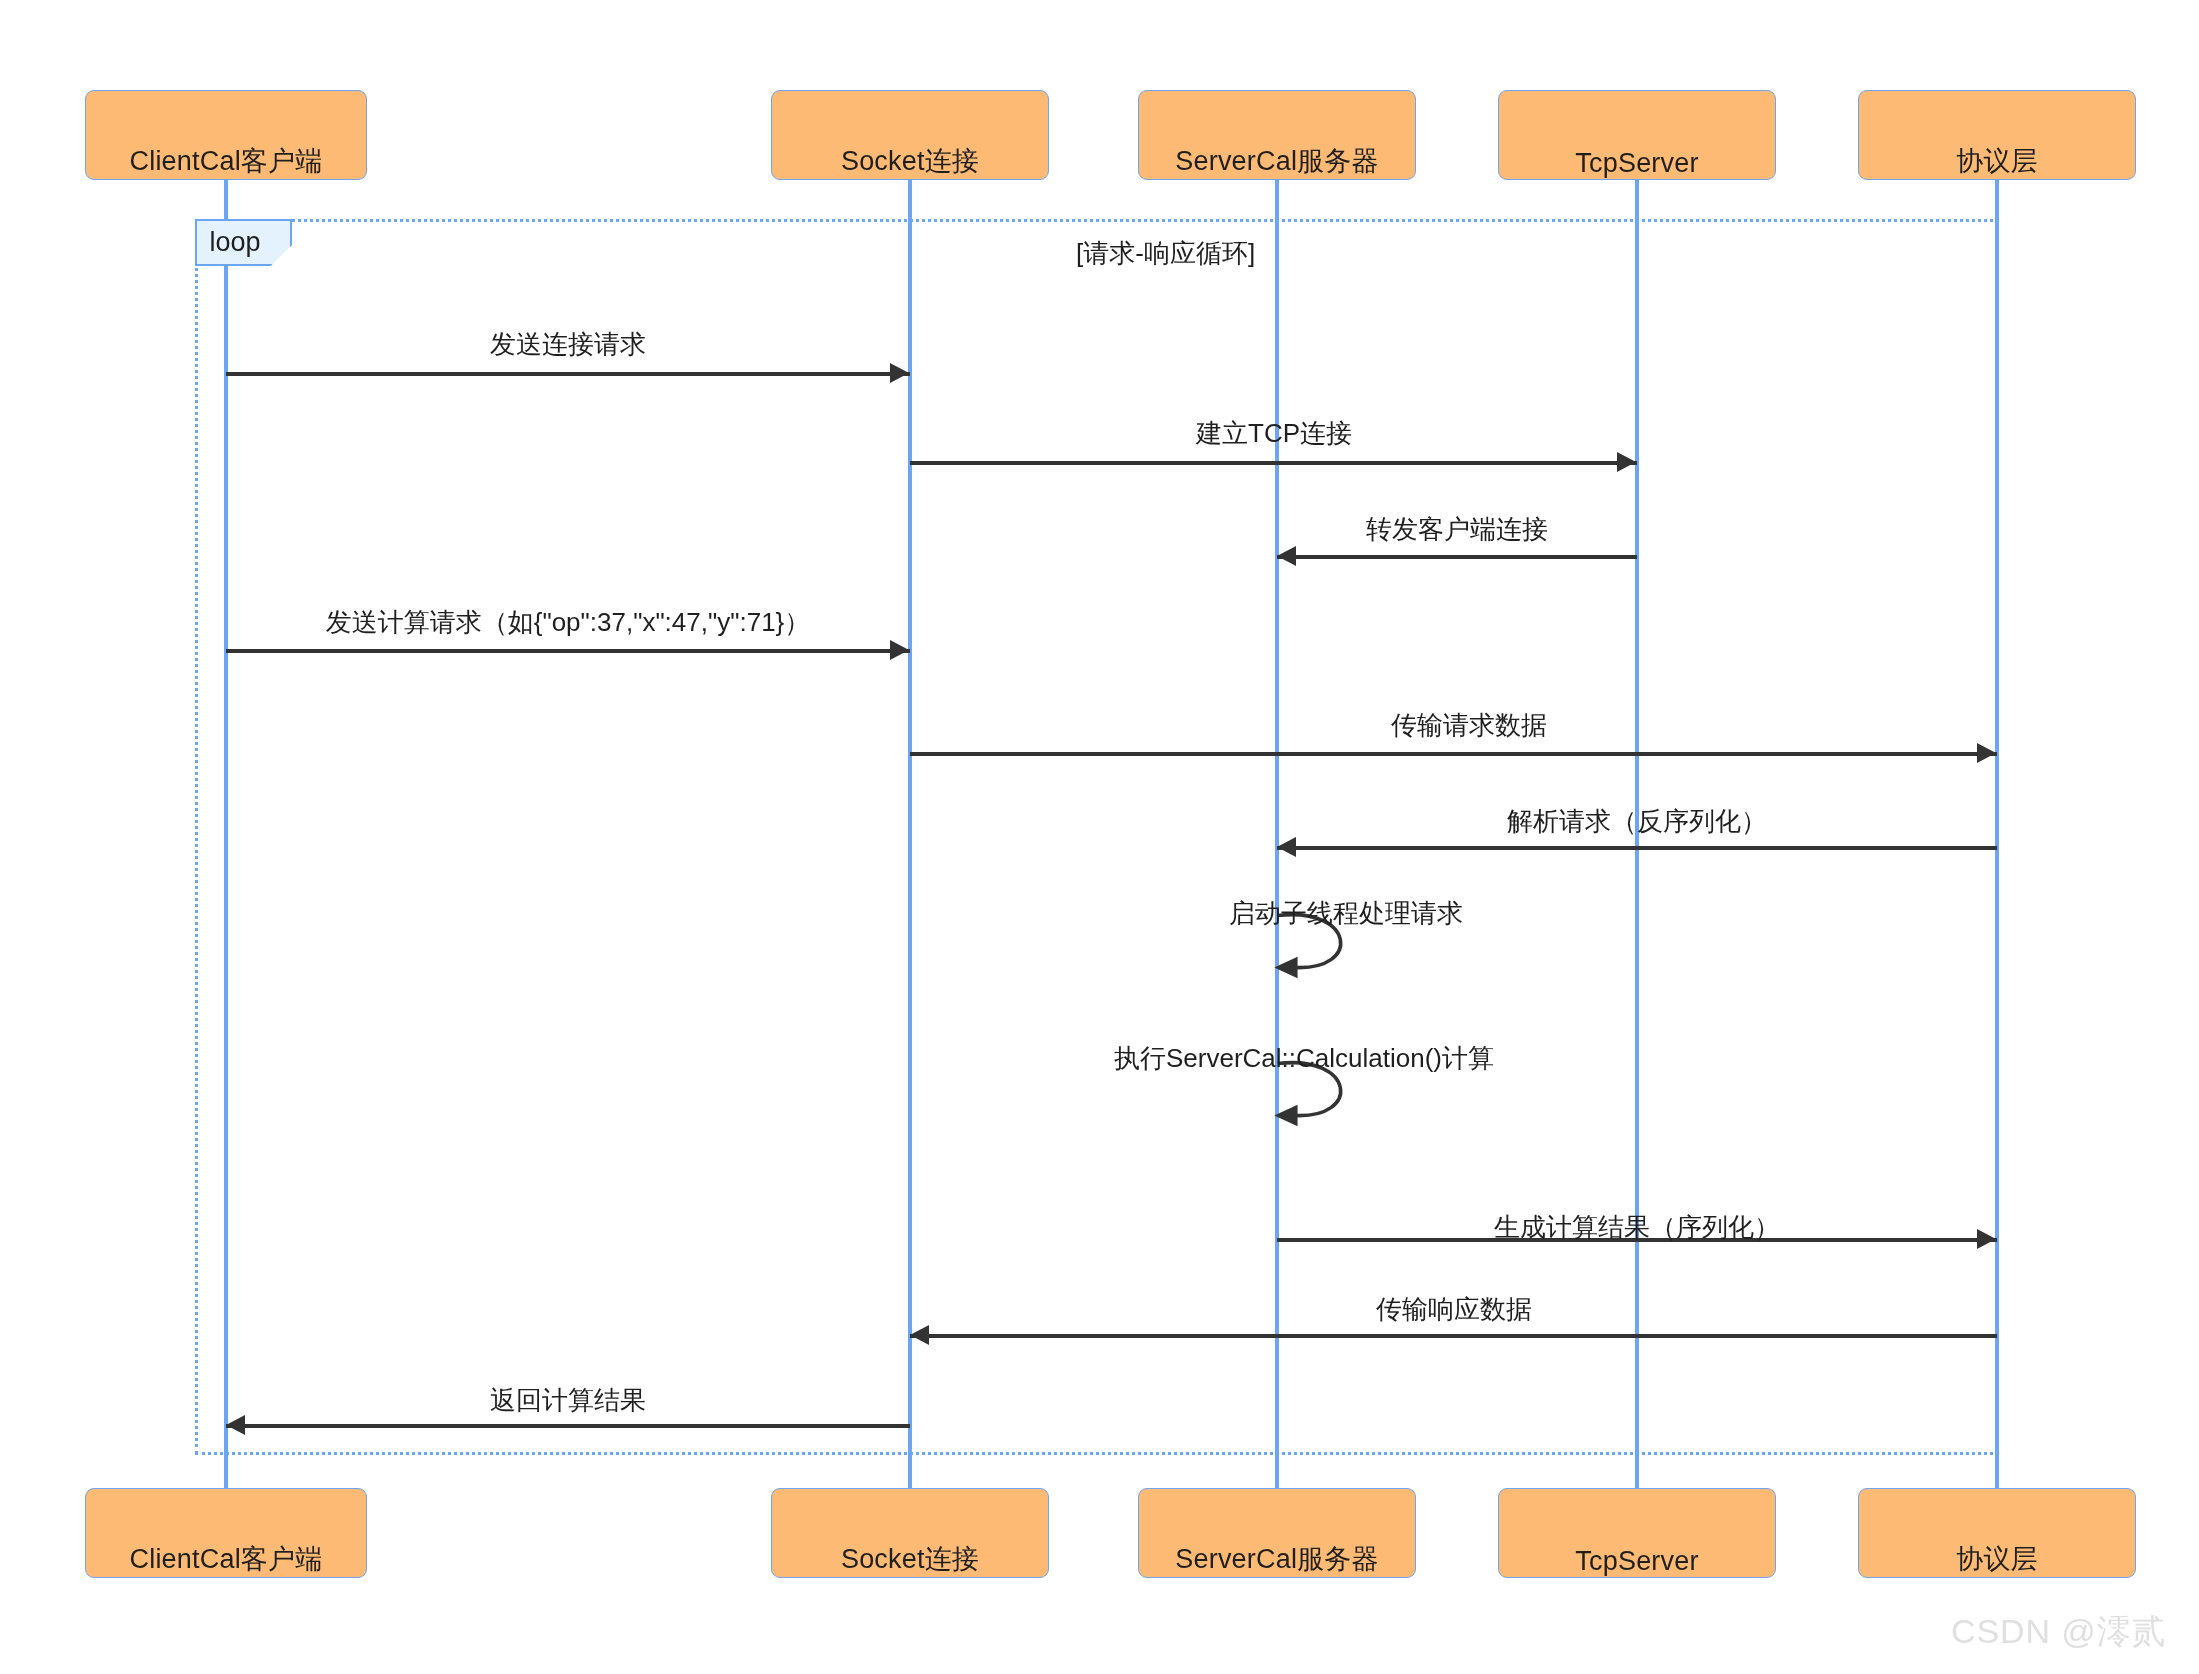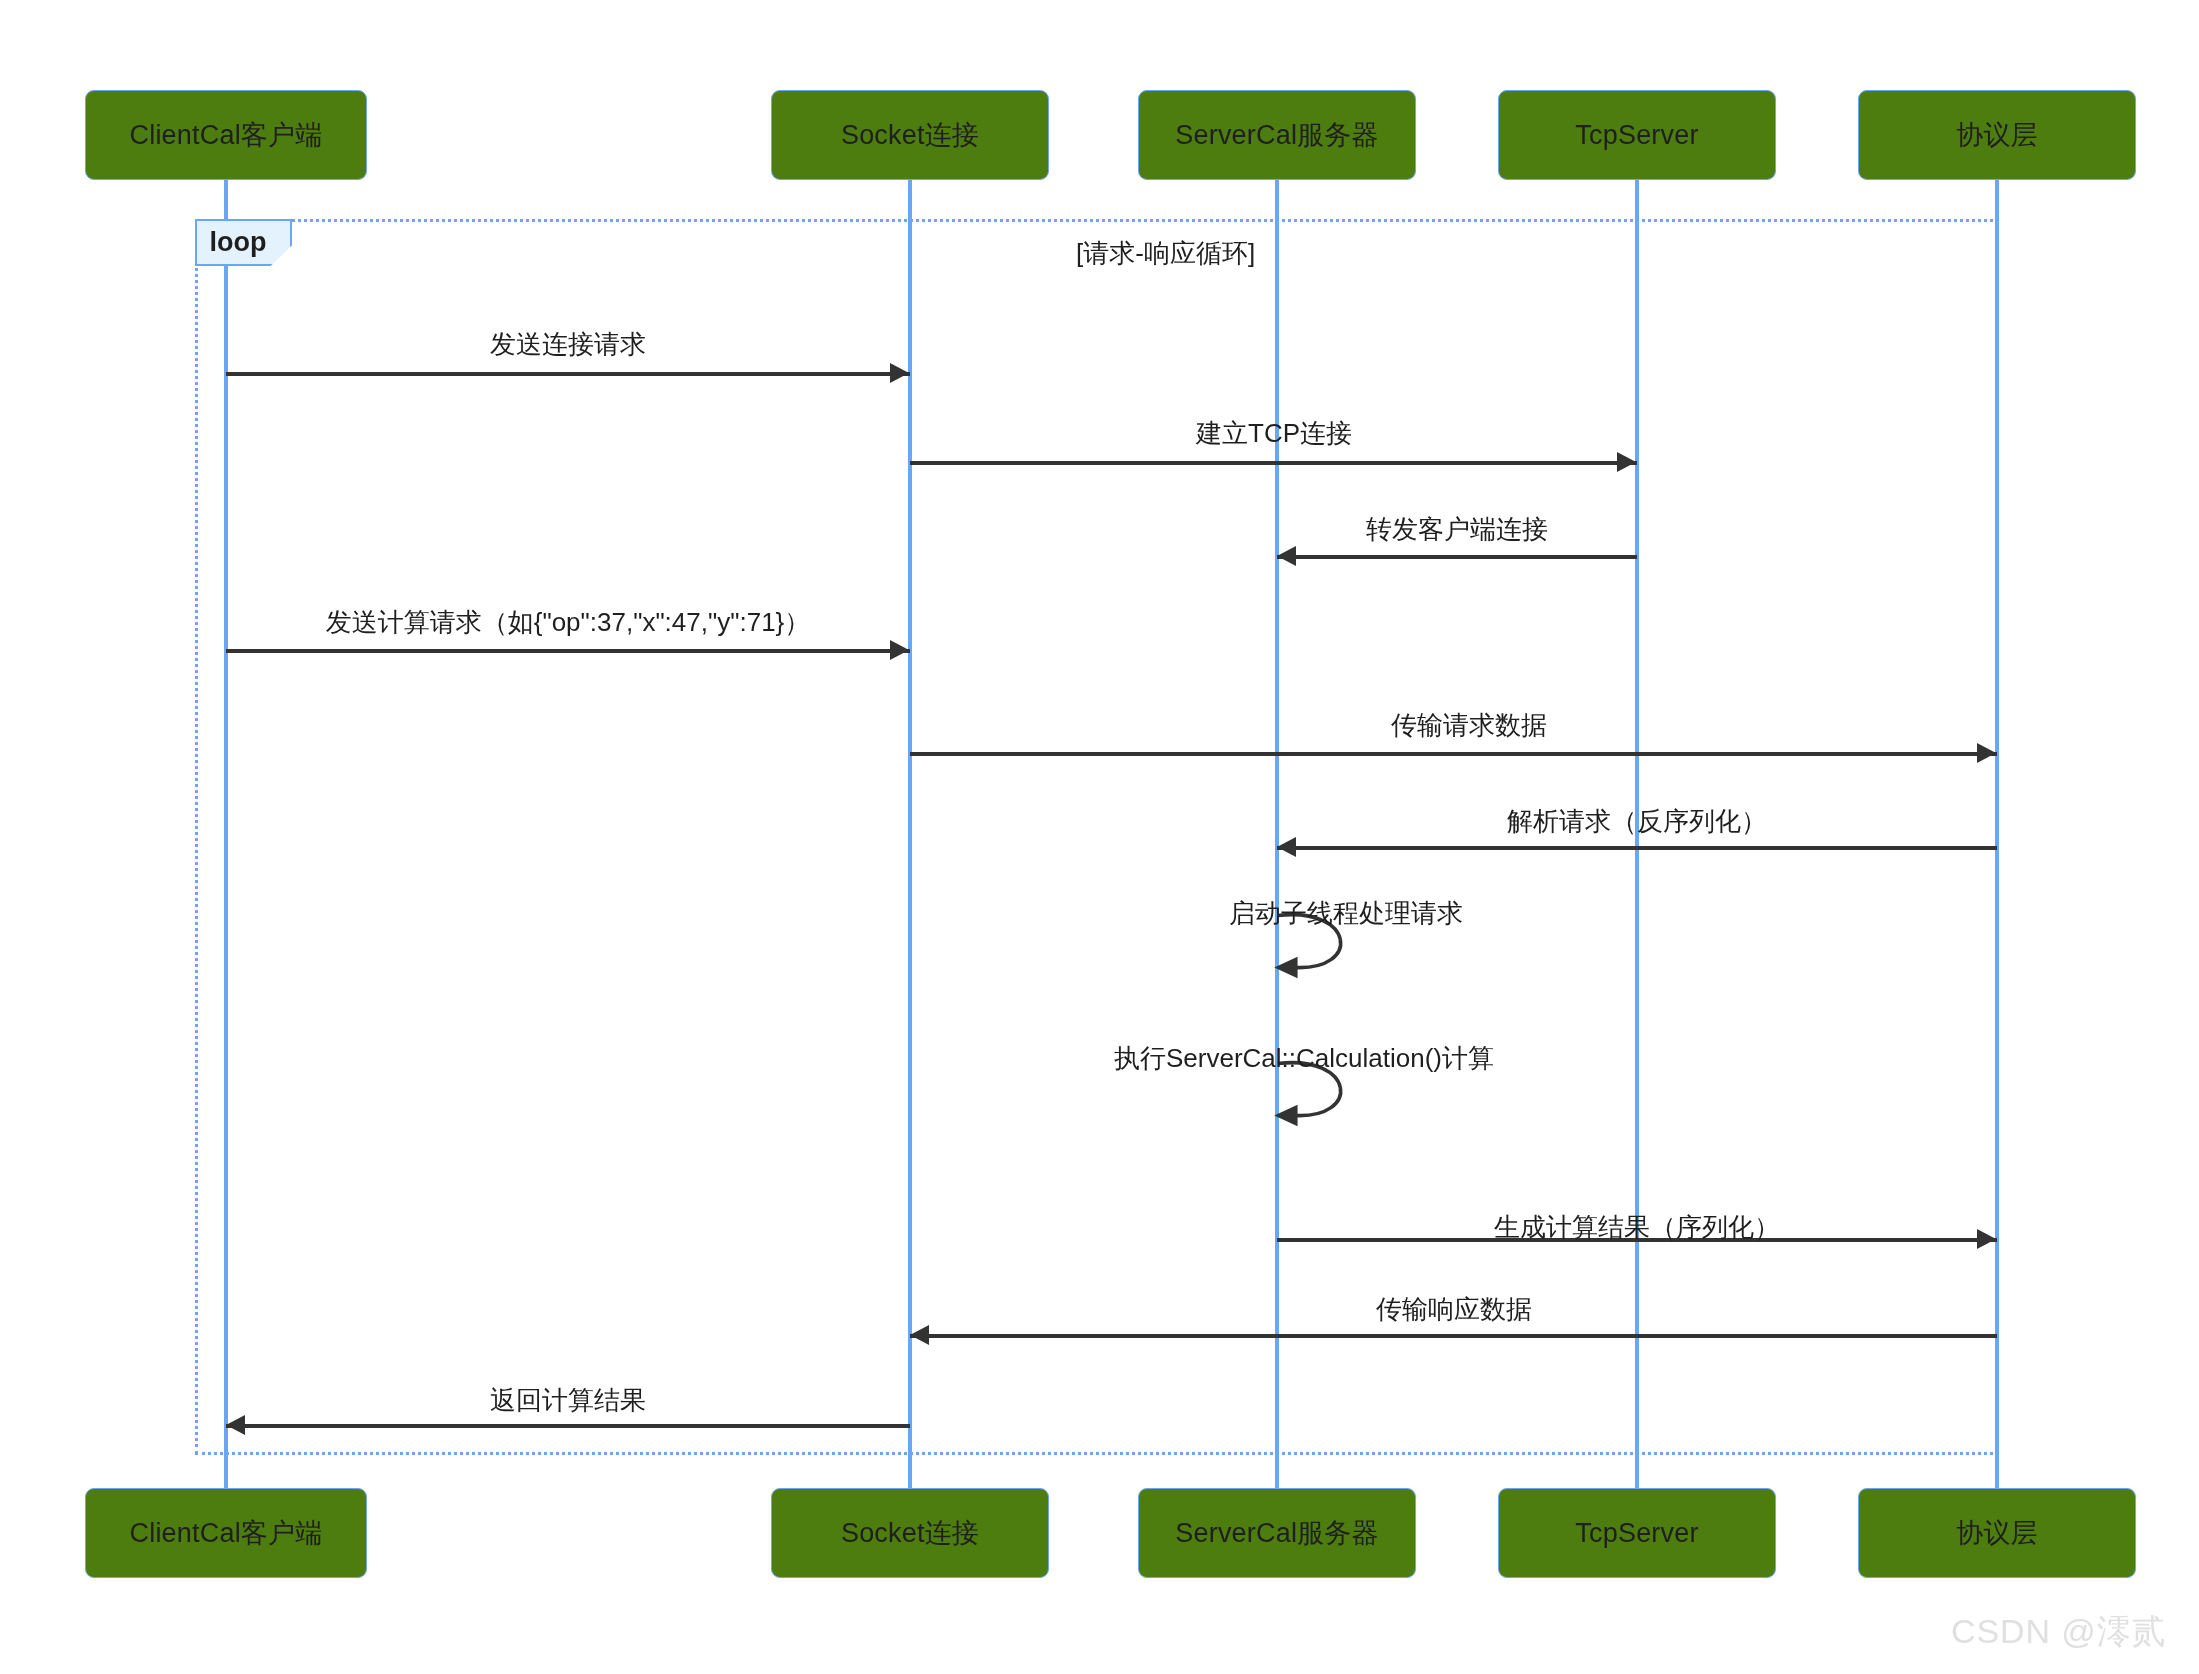--- a/index.html
+++ b/index.html
@@ -13,25 +13,25 @@
   #canvas {
     position: relative;
     width: 2200px;
     height: 1675px;
     background: #ffffff;
     overflow: hidden;
   }
   .participant-box {
     position: absolute;
     box-sizing: border-box;
-    background: #4d7c0f;
+    background: #fdba74;
     border: 1.8px solid #6ba6f5;
     border-radius: 9px;
     display: flex;
-    align-items: center;
+    align-items: flex-end;
     justify-content: center;
     color: #1f1f1f;
     font-size: 27px;
     letter-spacing: 0.2px;
   }
   .lifeline {
     position: absolute;
     width: 3.6px;
     background: #6ba6f5;
   }
@@ -45,21 +45,20 @@
     position: absolute;
     box-sizing: border-box;
     background: #e3f2fd;
     border: 2.7px solid #6ba6f5;
     color: #1f1f1f;
     font-size: 27px;
     display: flex;
     align-items: center;
     padding-left: 12.5px;
     clip-path: polygon(0 0, 100% 0, 100% 56%, 78% 100%, 0 100%);
-    font-weight: bold;
   }
   .loop-condition {
     position: absolute;
     font-size: 26px;
     color: #1f1f1f;
     white-space: nowrap;
   }
   .msg-label {
     position: absolute;
     font-size: 26px;

